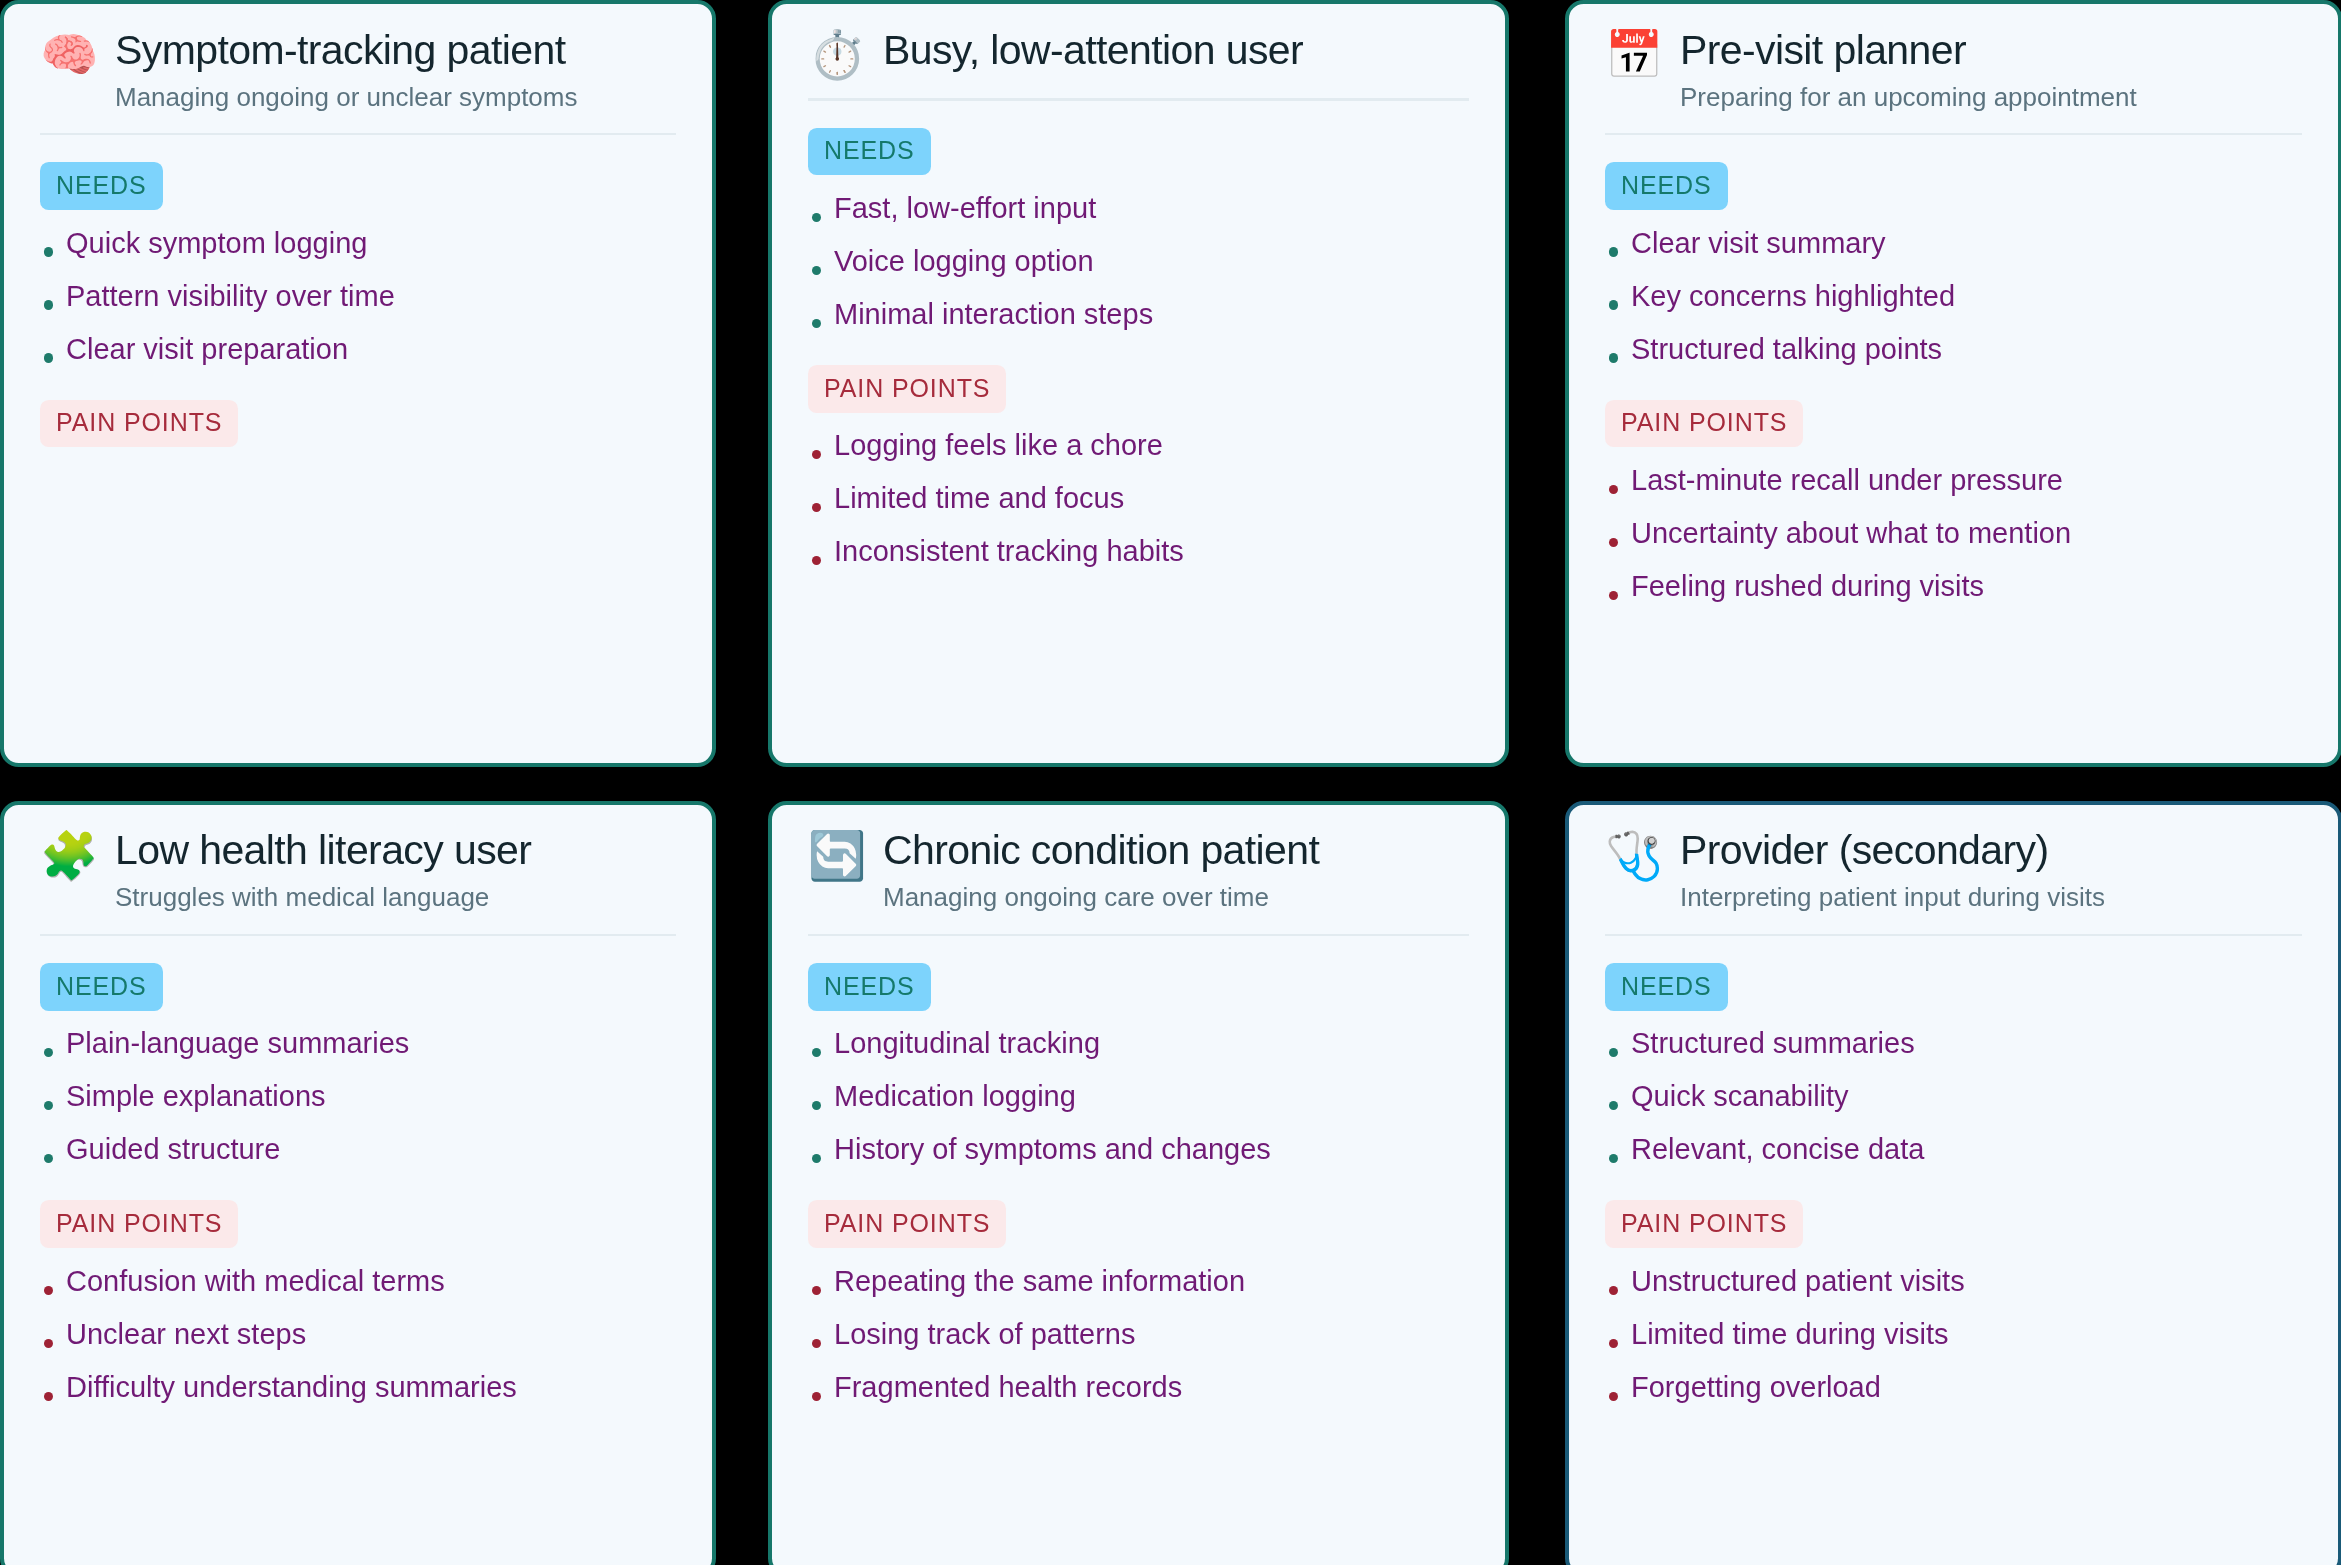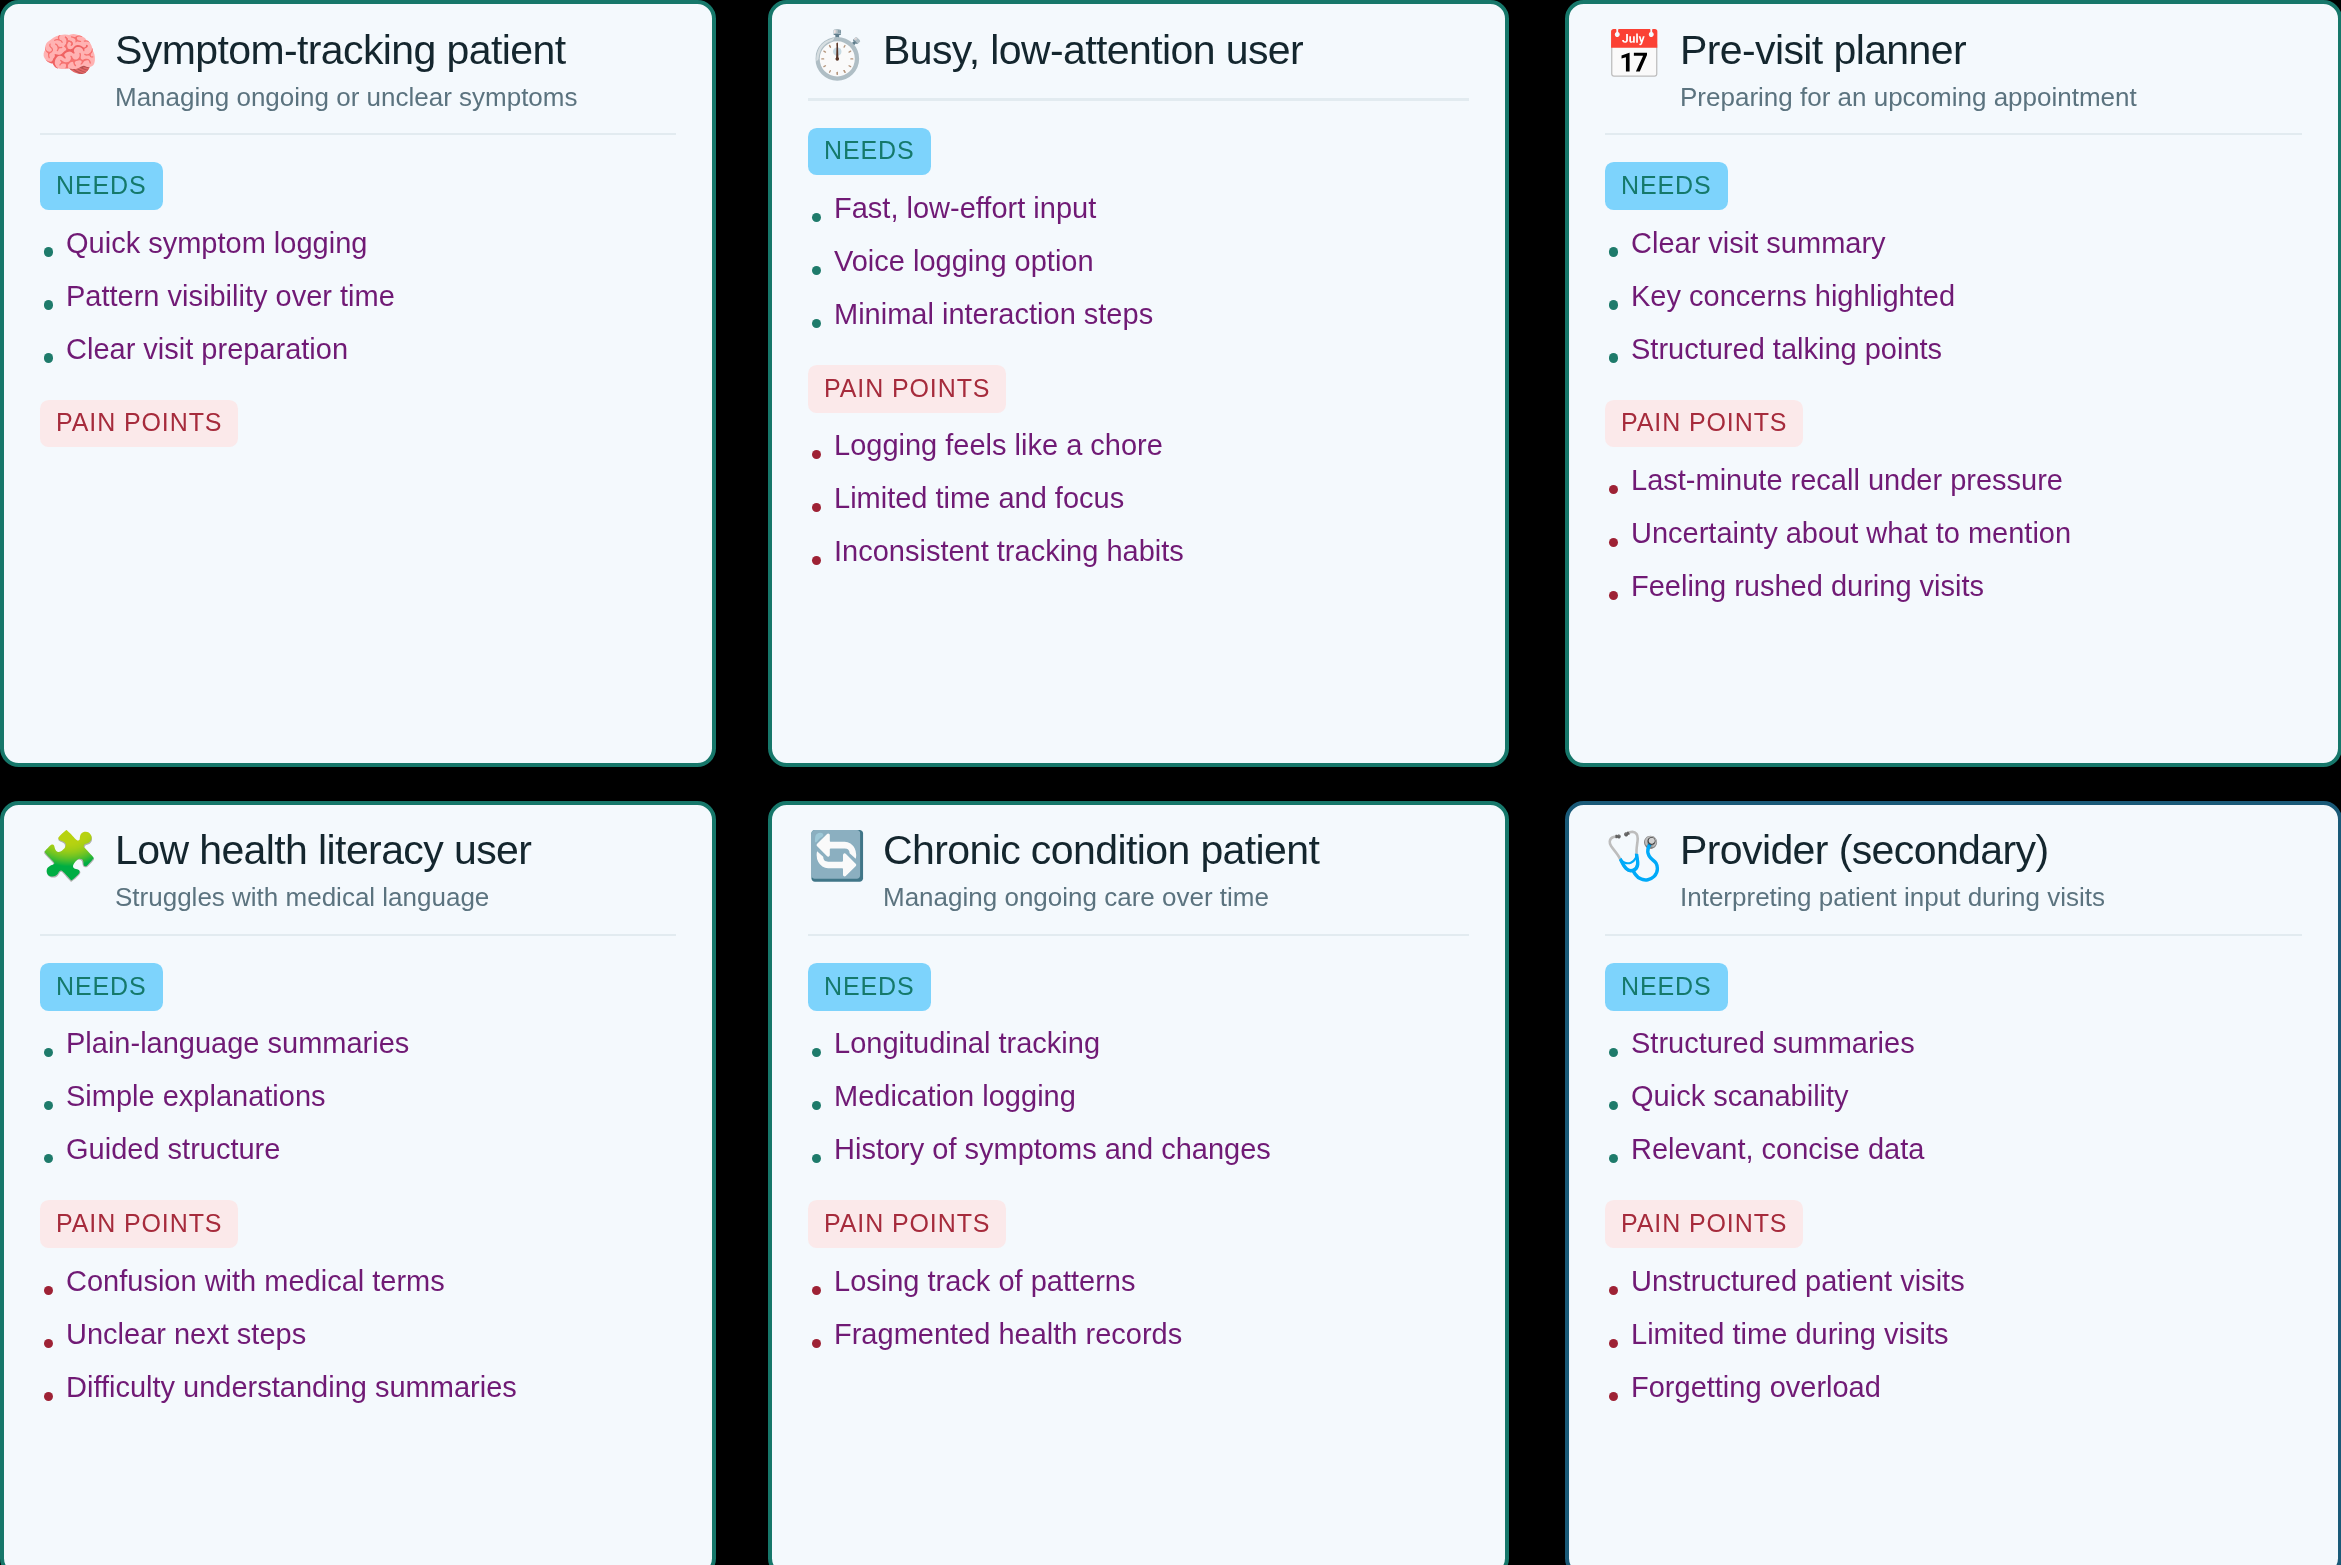--- a/index.html
+++ b/index.html
@@ -250,20 +250,21 @@
       <span class="badge badge-needs">NEEDS</span>
       <ul class="items needs-list">
         <li>Longitudinal tracking</li>
         <li>Medication logging</li>
         <li>History of symptoms and changes</li>
       </ul>
     </div>
     <div class="section pain">
       <span class="badge badge-pain">PAIN POINTS</span>
       <ul class="items pain-list">
+        <li>Repeating the same information</li>
         <li>Losing track of patterns</li>
         <li>Fragmented health records</li>
       </ul>
     </div>
   </div>
 
   <div class="card col3 row2 accent-blue">
     <div class="card-header">
       <div class="persona-emoji">🩺</div>
       <div class="header-text">

